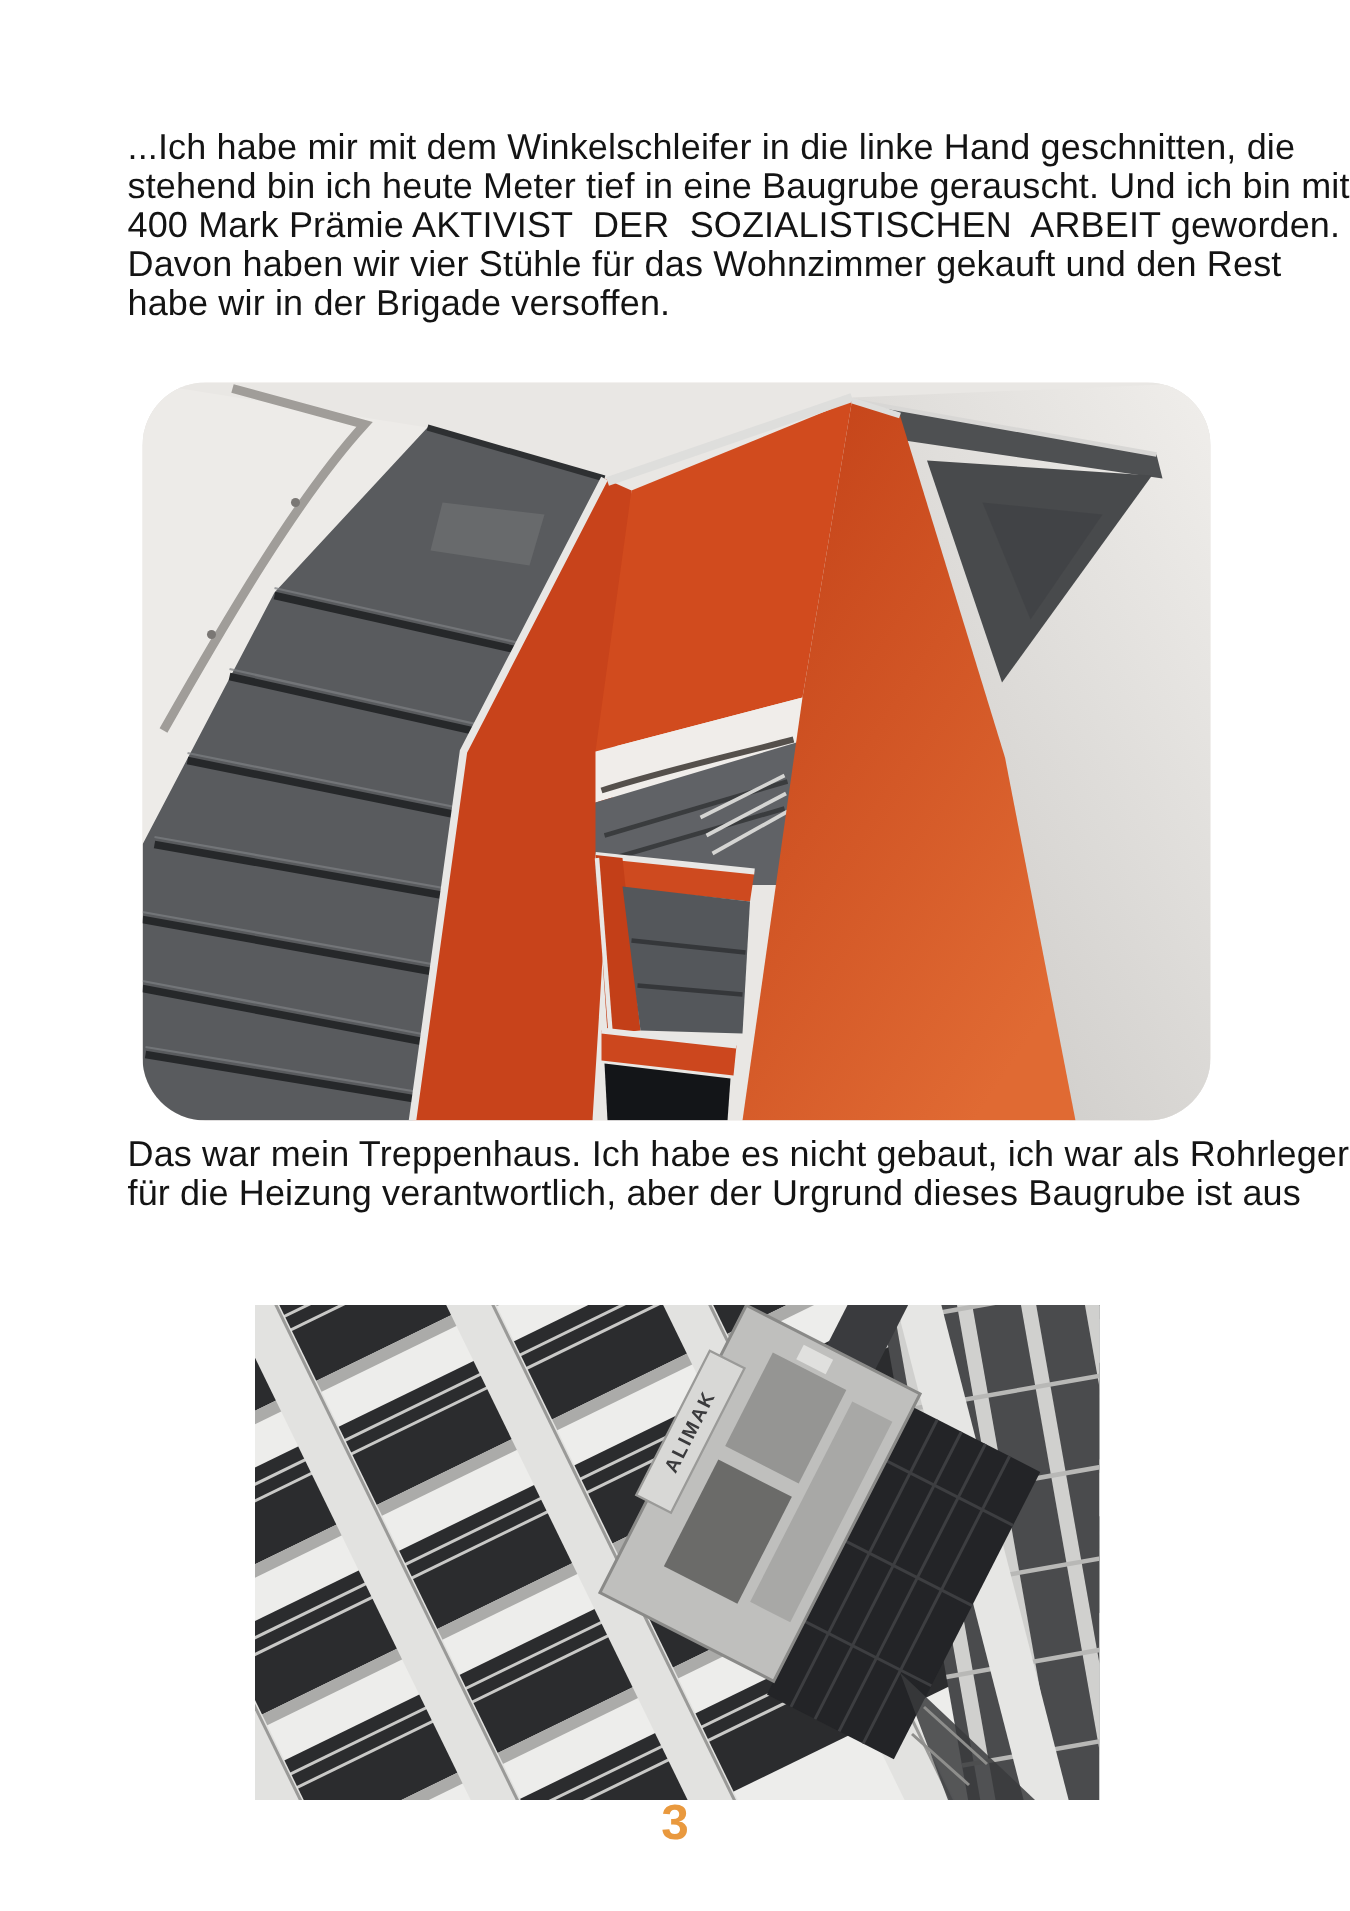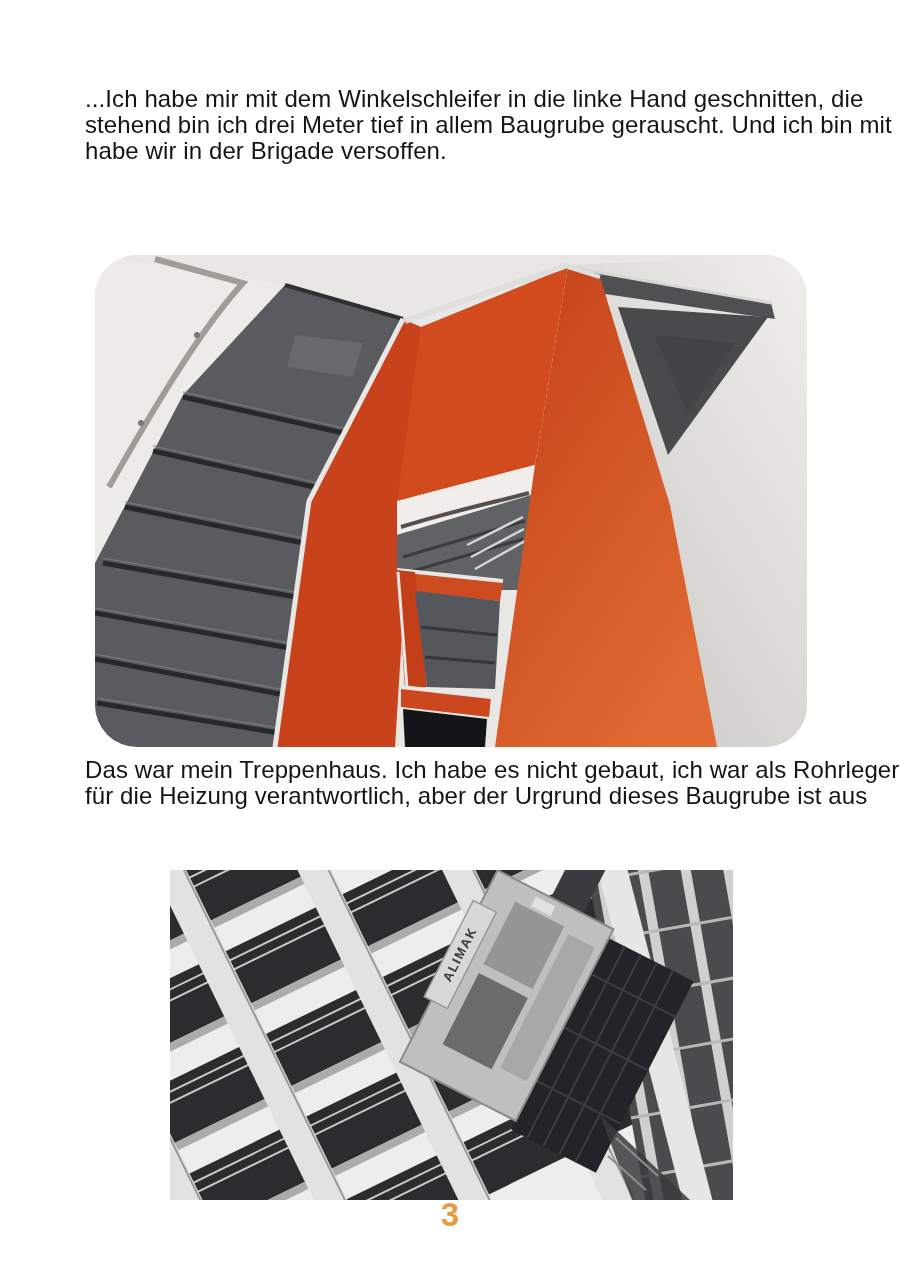--- a/index.html
+++ b/index.html
@@ -27,21 +27,23 @@
     text-align:center;font-size:33px;font-weight:bold;
   }
 </style>
 </head>
 <body>
 
 <div class="page">
 
   <div class="para" id="paragraph-1">
     <div class="line">...Ich habe mir mit dem Winkelschleifer in die linke Hand geschnitten, die</div>
-    <div class="line">stehend bin ich drei Meter tief in allem Baugrube gerauscht. Und ich bin mit</div>
+    <div class="line">stehend bin ich heute Meter tief in eine Baugrube gerauscht. Und ich bin mit</div>
+    <div class="line">400 Mark Prämie AKTIVIST  DER  SOZIALISTISCHEN  ARBEIT geworden.</div>
+    <div class="line">Davon haben wir vier Stühle für das Wohnzimmer gekauft und den Rest</div>
     <div class="line">habe wir in der Brigade versoffen.</div>
   </div>
 
   <div class="photo" id="stairwell-photo">
     <svg viewBox="0 0 712 492" preserveAspectRatio="none">
       <defs>
         <linearGradient id="orangeR" x1="0" y1="0" x2="0.7" y2="1">
           <stop offset="0" stop-color="#C24017"></stop>
           <stop offset="1" stop-color="#E06A33"></stop>
         </linearGradient>

